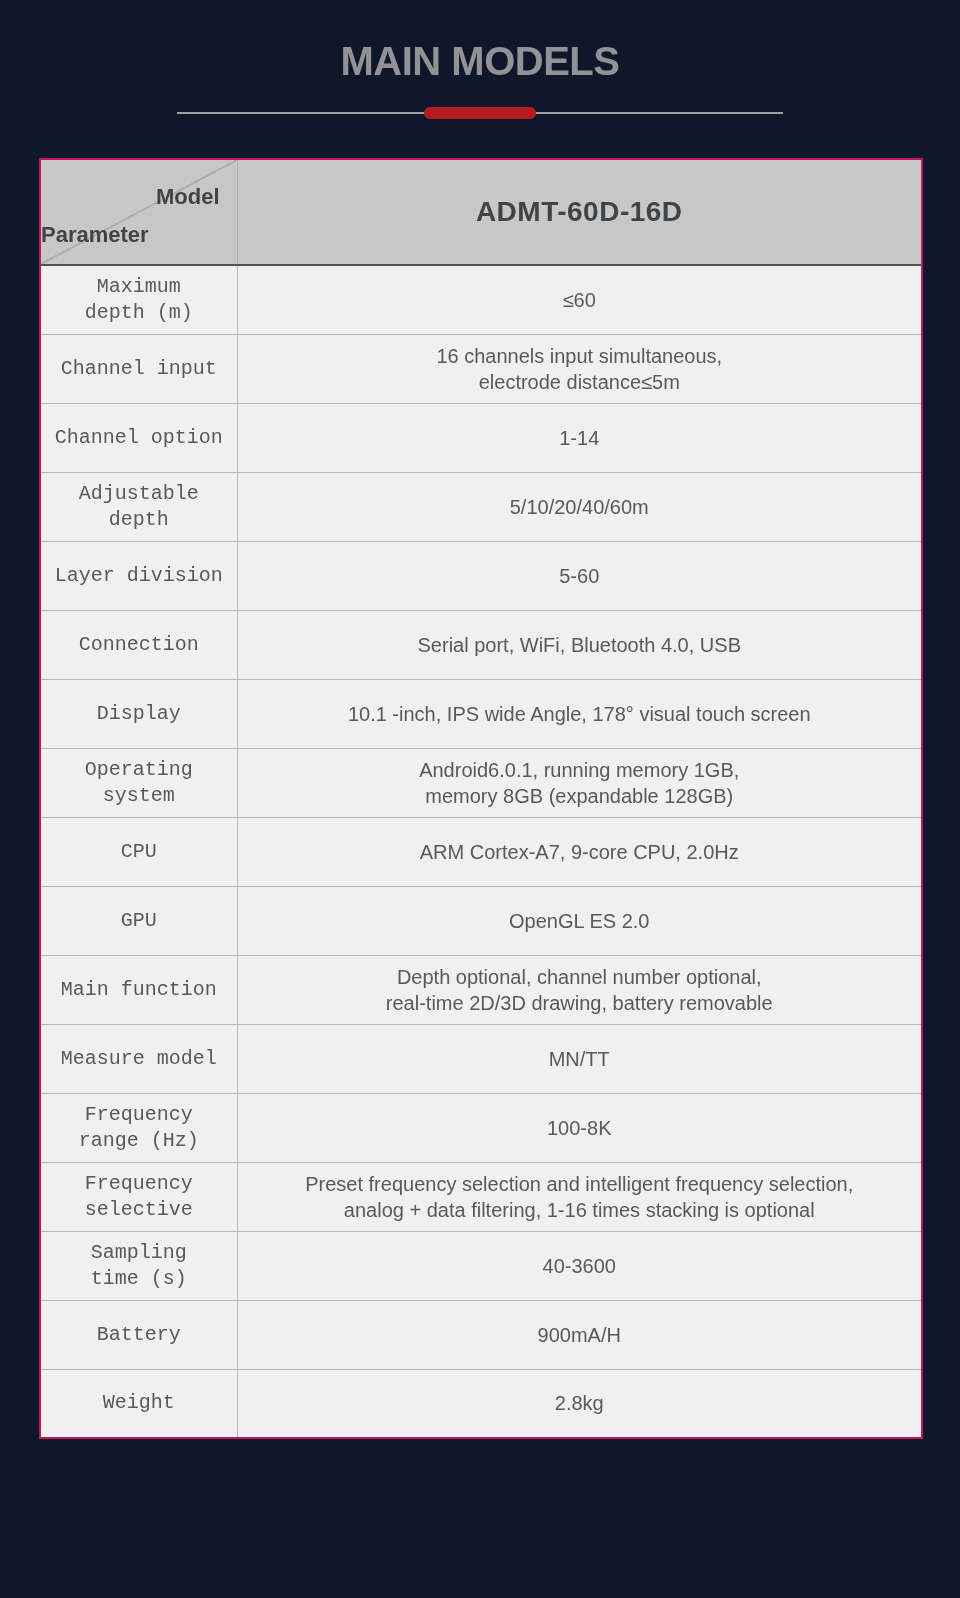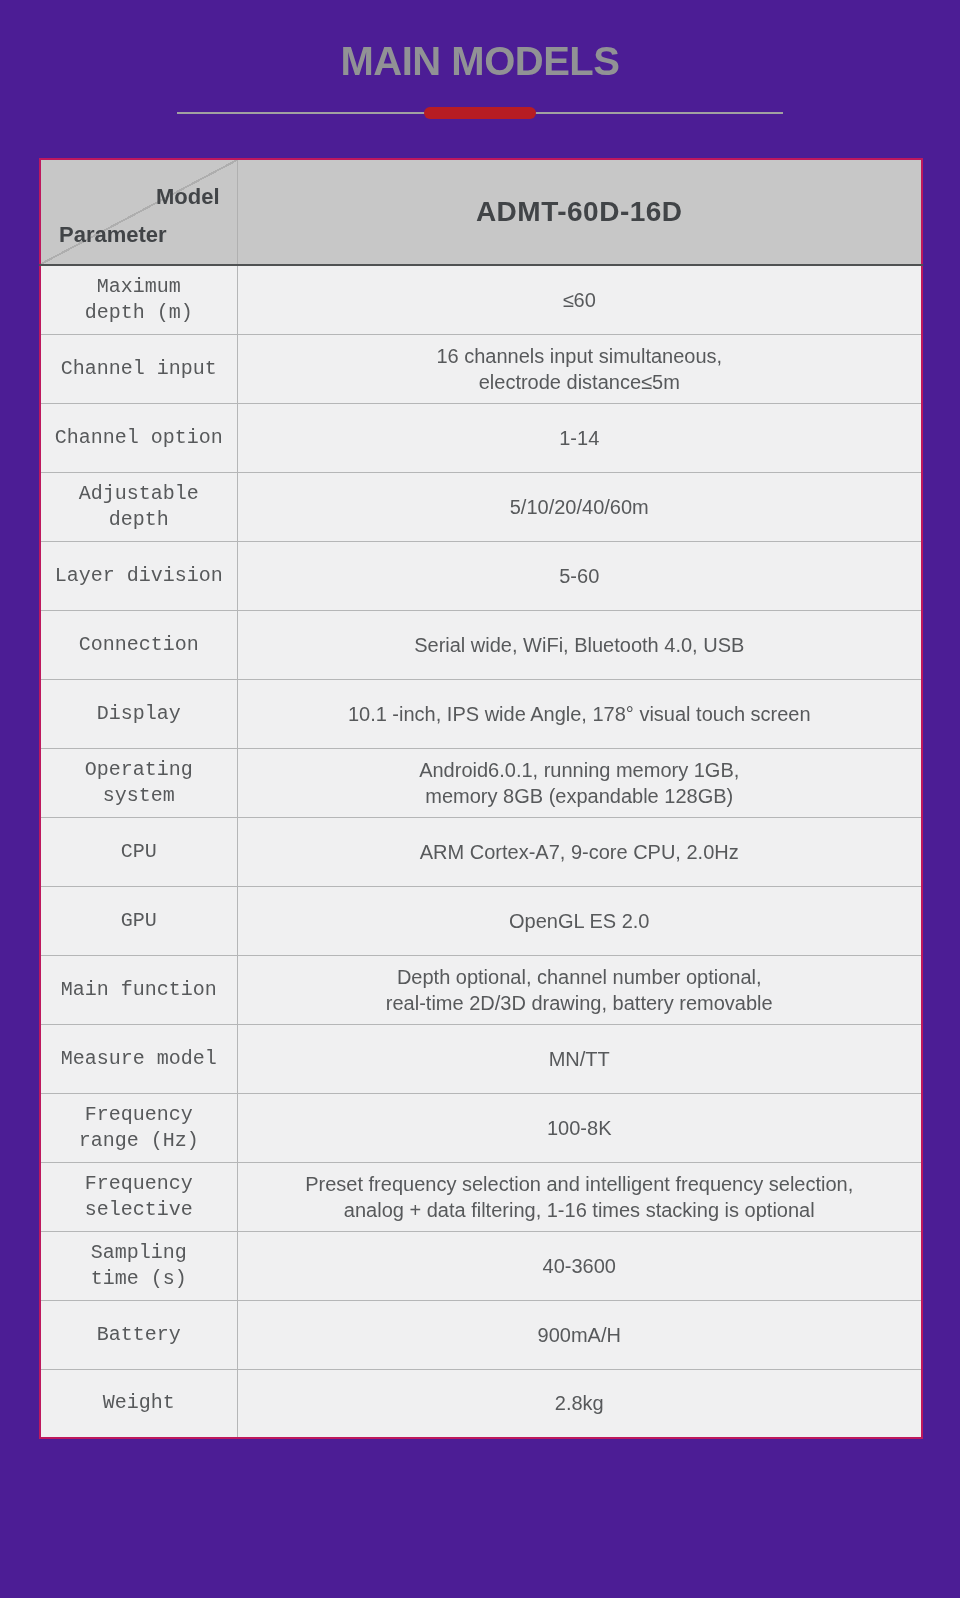--- a/index.html
+++ b/index.html
@@ -5,21 +5,21 @@
   html, body {
     margin: 0;
     padding: 0;
     background: #ffffff;
     font-family: "Liberation Sans", "DejaVu Sans", sans-serif;
   }
   .page {
     position: relative;
     width: 960px;
     height: 1598px;
-    background: #4c1d95;
+    background: #0f172a;
     overflow: hidden;
   }
 
   
   .page-header {
     padding-top: 36px;
     text-align: center;
   }
   .page-title {
     margin: 0;
@@ -92,21 +92,21 @@
     position: absolute;
     top: 24px;
     right: 17px;
     font-size: 22px;
     font-weight: bold;
     color: #414447;
   }
   .corner-parameter-label {
     position: absolute;
     bottom: 16px;
-    left: 18px;
+    left: 0;
     font-size: 22px;
     font-weight: bold;
     color: #414447;
   }
   .model-name-cell {
     font-size: 28px;
     font-weight: bold;
     color: #414447;
     text-align: center;
     letter-spacing: 0.5px;
@@ -178,21 +178,21 @@
           <td class="row-label">Adjustable
 depth</td>
           <td class="row-value">5/10/20/40/60m</td>
         </tr>
         <tr>
           <td class="row-label">Layer division</td>
           <td class="row-value">5-60</td>
         </tr>
         <tr>
           <td class="row-label">Connection</td>
-          <td class="row-value">Serial wide, WiFi, Bluetooth 4.0, USB</td>
+          <td class="row-value">Serial port, WiFi, Bluetooth 4.0, USB</td>
         </tr>
         <tr>
           <td class="row-label">Display</td>
           <td class="row-value">10.1 -inch, IPS wide Angle, 178° visual touch screen</td>
         </tr>
         <tr>
           <td class="row-label">Operating
 system</td>
           <td class="row-value">Android6.0.1, running memory 1GB,
 memory 8GB (expandable 128GB)</td>

